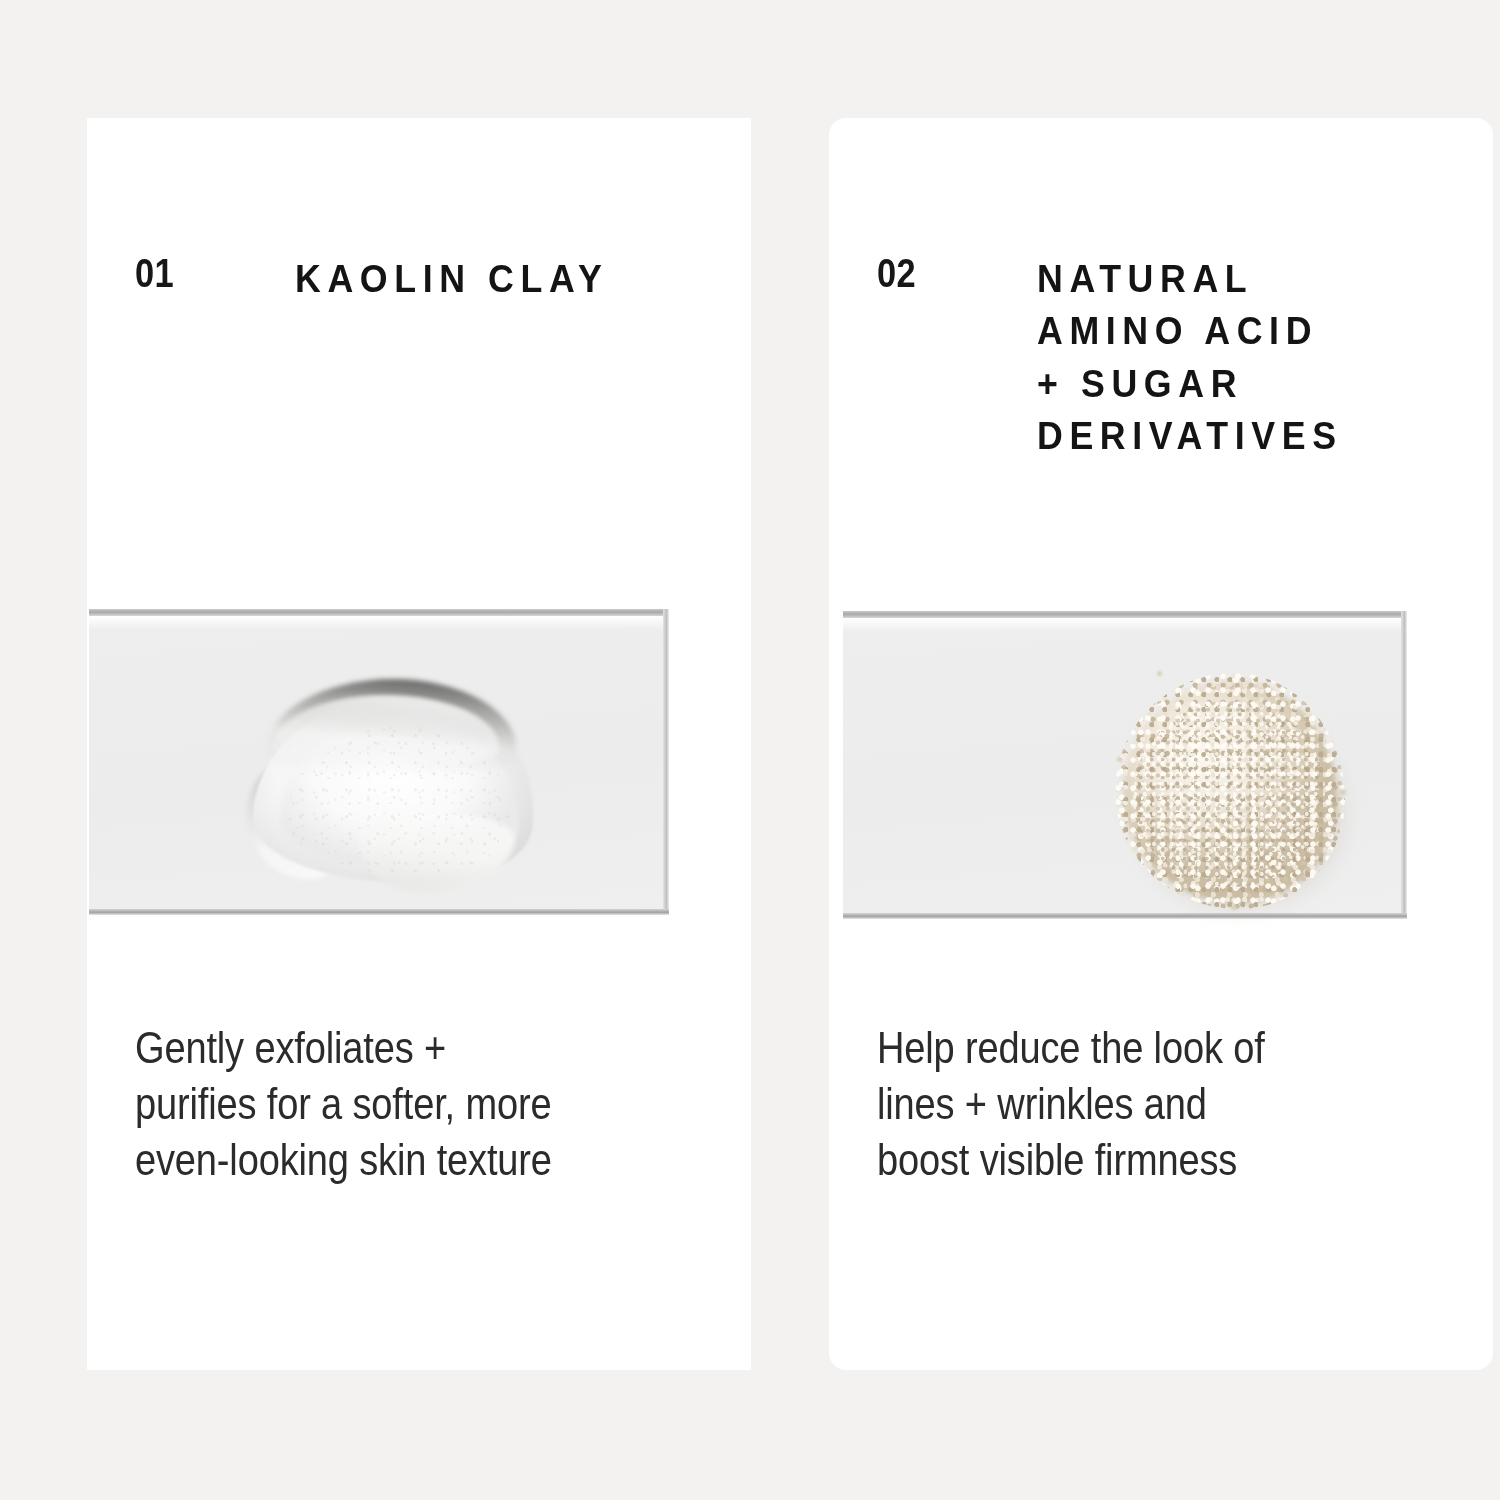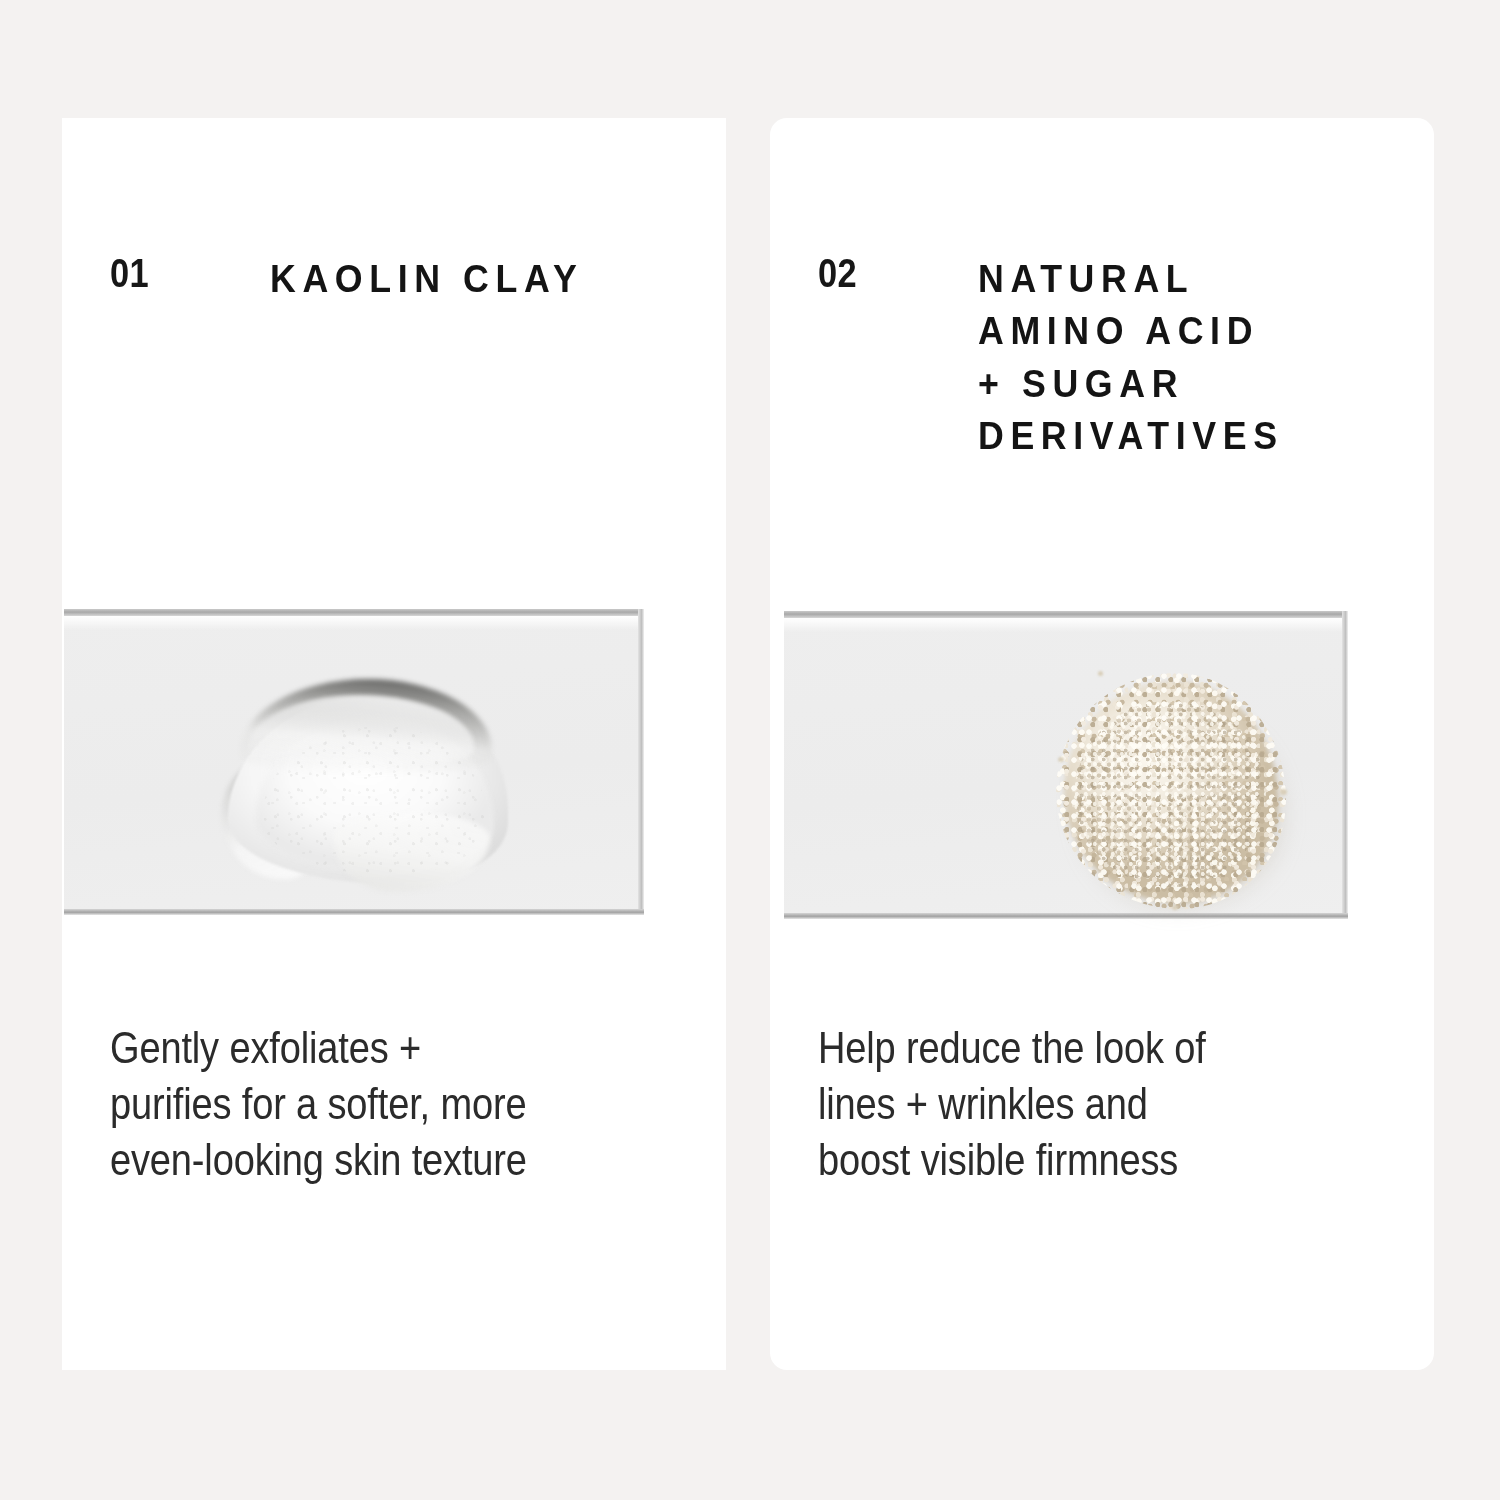--- a/index.html
+++ b/index.html
@@ -21,23 +21,24 @@
     background: #f4f2f1;
   }
 
   
   .card {
     position: absolute;
     top: 118px;
     width: 664px;
     height: 1252px;
     background: #ffffff;
+    margin-left: 25px;
   }
   .card--one { left: 62px; }
-  .card--two { left: 770px; border-radius: 17px; }
+  .card--two { left: 804px; border-radius: 17px; }
 
   
   .ingredient-header {
     position: absolute;
     left: 48px;
     top: 135px;
     right: 20px;
     display: flex;
     align-items: flex-start;
   }

